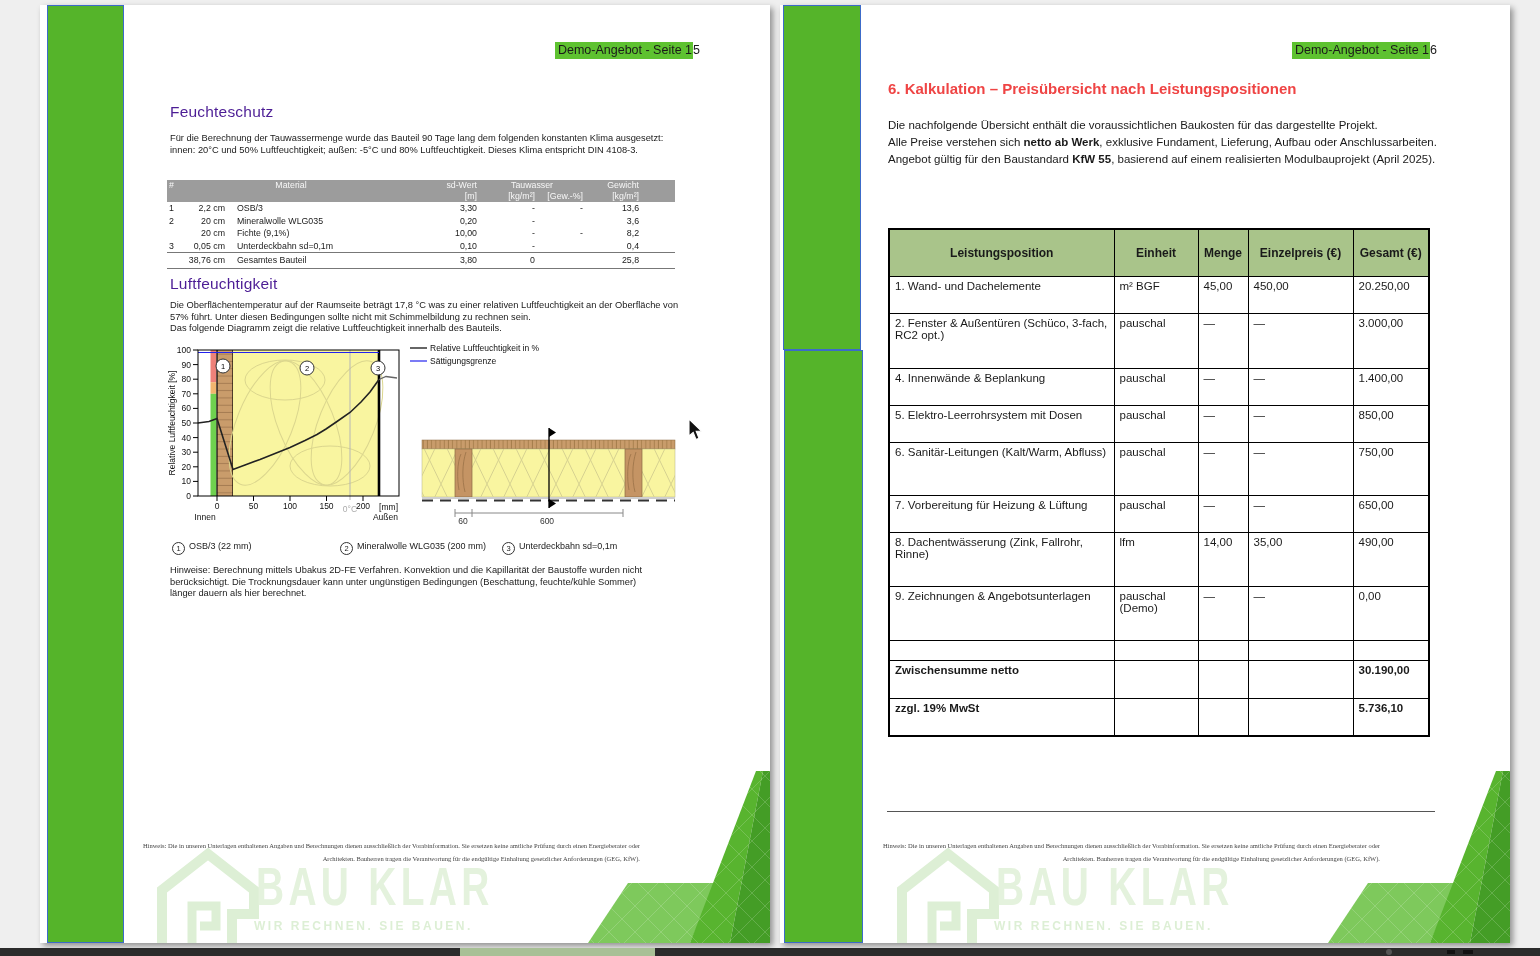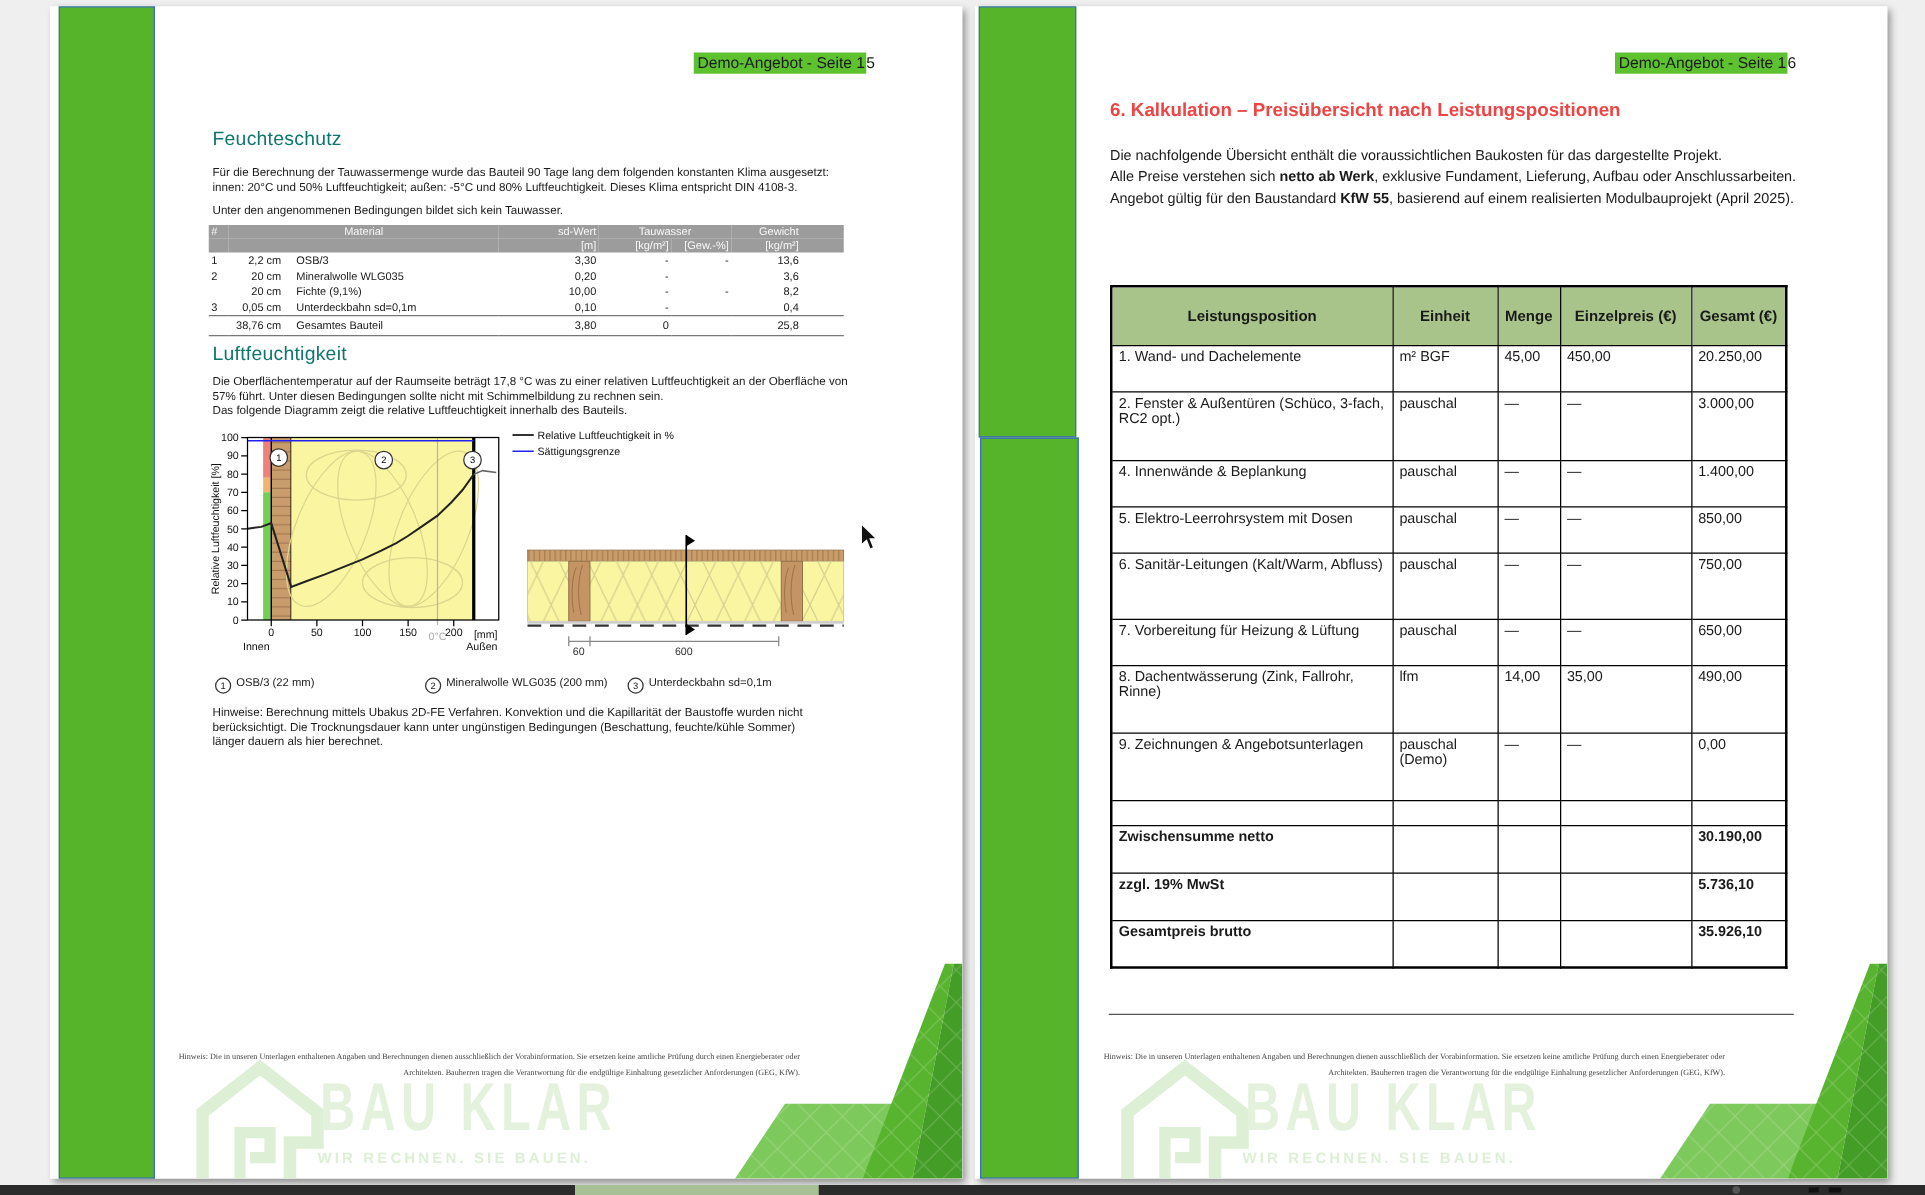--- a/index.html
+++ b/index.html
@@ -7,21 +7,21 @@
           font-family:"Liberation Sans",sans-serif;color:#1a1a1a;}
   .page{position:absolute;top:5px;width:730px;height:938px;background:#ffffff;
         box-shadow:3px 3px 6px rgba(0,0,0,.40);overflow:hidden;}
   #page-left{left:40px;} #page-right{left:780px;}
 
   .green-band{position:absolute;background:#55b42a;border:1px solid #3c6bc9;box-sizing:border-box;}
 
   .hl-header{position:absolute;top:38px;font-size:12.5px;white-space:nowrap;}
   .hl{background:#5ec230;padding:1px 1px 2px 3px;}
 
-  .sec-title{position:absolute;font-size:15.5px;color:#0f766e;letter-spacing:.2px;}
+  .sec-title{position:absolute;font-size:15.5px;color:#4c1d95;letter-spacing:.2px;}
   .small-text{position:absolute;font-size:9.3px;line-height:11.5px;color:#1a1a1a;}
 
   
   .mat-table{position:absolute;left:127px;top:175px;width:508px;border-collapse:collapse;
              table-layout:fixed;font-size:8.8px;}
   .mat-table th{background:#9c9c9c;color:#f7f7f7;font-weight:normal;padding:0 2px;line-height:11px;}
   .mat-table td{padding:1px 2px;line-height:10.5px;}
   .mat-table .r{text-align:right;} .mat-table .l{text-align:left;} .mat-table .c{text-align:center;}
   .mat-table td.mat{padding-left:10px;}
   .mat-table .pad-g{padding-right:36px;margin-top:28px;}
@@ -73,21 +73,20 @@
     <div class="hl-header" style="right:70px;">
       <span class="hl">Demo-Angebot - Seite 1</span><span>5</span>
     </div>
 
     <div class="sec-title" style="left:130px;top:98px;">Feuchteschutz</div>
 
     <div class="small-text" style="left:130px;top:128px;width:520px;">
       <span>Für die Berechnung der Tauwassermenge wurde das Bauteil 90 Tage lang dem folgenden konstanten Klima ausgesetzt:</span><br>
       <span>innen: 20°C und 50% Luftfeuchtigkeit; außen: -5°C und 80% Luftfeuchtigkeit. Dieses Klima entspricht DIN 4108-3.</span>
     </div>
-    <div class="small-text" style="left:130px;top:158px;width:520px;">Unter den angenommenen Bedingungen bildet sich kein Tauwasser.</div>
 
     <table class="mat-table">
       <colgroup>
         <col style="width:16px">
           <col style="width:44px">
           <col style="width:172px">
           <col style="width:80px">
         <col style="width:58px">
           <col style="width:48px">
           <col style="width:90px">
@@ -426,27 +425,20 @@
             <td></td>
             <td>30.190,00</td>
       </tr>
       <tr class="sum" style="height:38px">
         <td>zzgl. 19% MwSt</td>
             <td></td>
             <td></td>
             <td></td>
             <td>5.736,10</td>
       </tr>
-      <tr class="sum" style="height:38px">
-        <td>Gesamtpreis brutto</td>
-            <td></td>
-            <td></td>
-            <td></td>
-            <td>35.926,10</td>
-      </tr>
     </tbody>
       </table>
 
     <div class="after-line"></div>
 
     <div class="footer">
       <div>Hinweis: Die in unseren Unterlagen enthaltenen Angaben und Berechnungen dienen ausschließlich der Vorabinformation. Sie ersetzen keine amtliche Prüfung durch einen Energieberater oder</div>
       <div>Architekten. Bauherren tragen die Verantwortung für die endgültige Einhaltung gesetzlicher Anforderungen (GEG, KfW).</div>
     </div>
 

